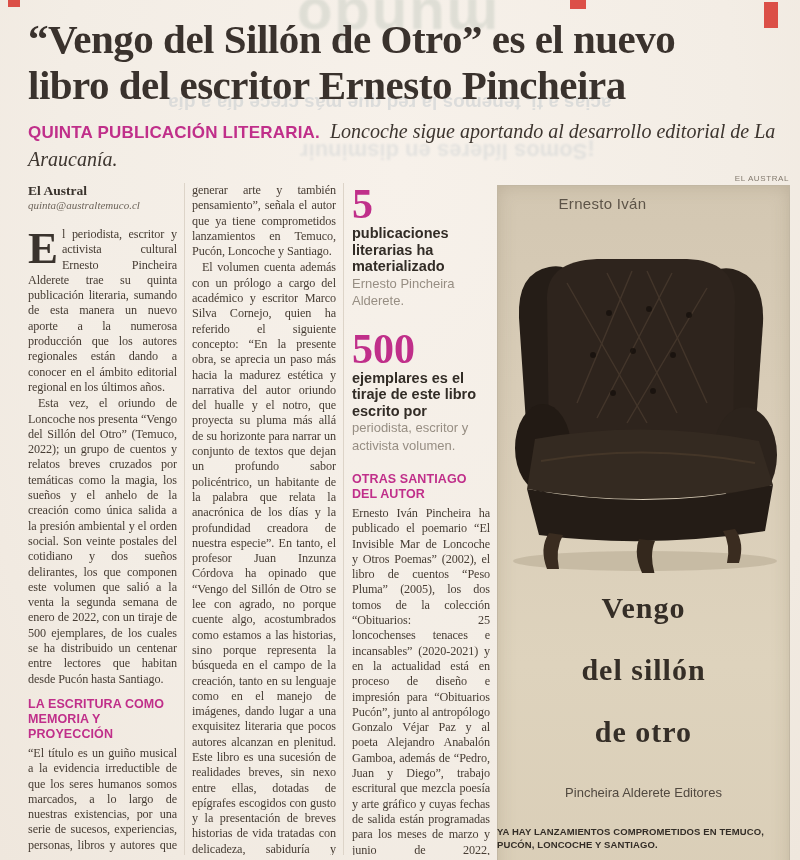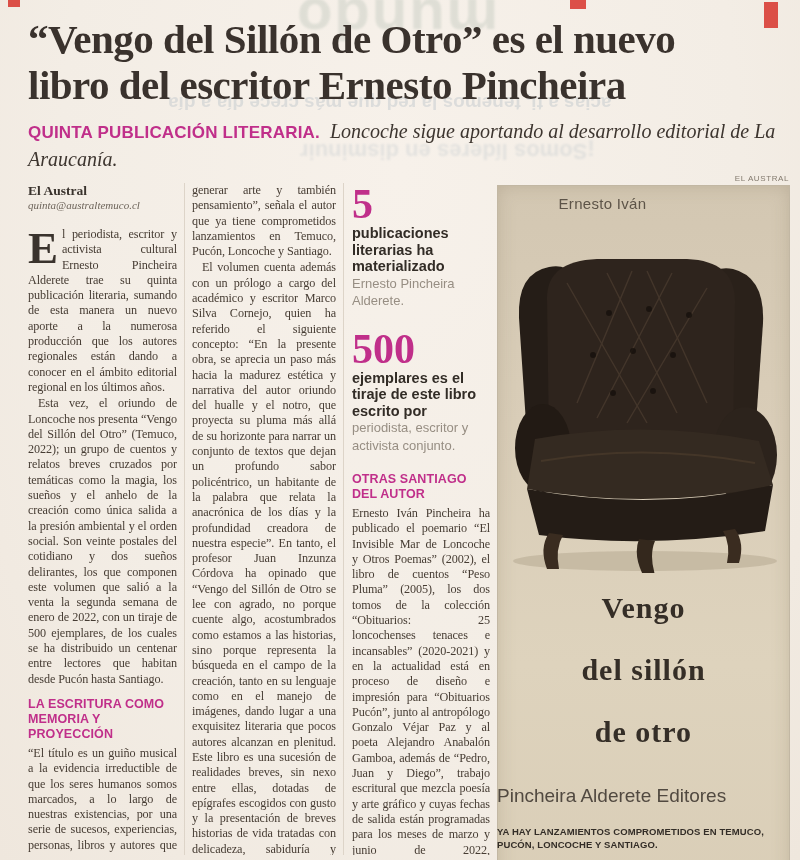--- a/index.html
+++ b/index.html
@@ -78,22 +78,22 @@
   .photo-label {
     position:absolute; top:10px; left:0; width:72%; text-align:center;
     font-family:"Liberation Sans", sans-serif; font-size:15px; color:#5d5448; letter-spacing:0.3px;
   }
   .chair { position:absolute; top:58px; left:0; width:293px; height:330px; }
   .book-title {
     position:absolute; top:392px; left:0; width:100%; text-align:center;
     font-weight:bold; font-size:30px; line-height:62px; color:#352e27; letter-spacing:1px;
   }
   .publisher {
-    position:absolute; top:600px; left:0; width:100%; 
-    font-family:"Liberation Sans", sans-serif; font-size:19px; color:#514940;
+    position:absolute; top:600px; left:0; width:100%; text-align:center;
+    font-family:"Liberation Sans", sans-serif; font-size:13px; color:#514940;
   }
   .photo-caption {
     position:absolute; top:826px; left:497px; width:293px;
     font-family:"Liberation Sans", sans-serif; font-weight:bold;
     font-size:9.5px; line-height:12.5px; color:#332d27; letter-spacing:0.1px;
   }
 </style>
 </head>
 <body>
 
@@ -140,21 +140,21 @@
         <div class="stat-number">5</div>
         <div class="stat-text">
           <span class="stat-bold">publicaciones literarias ha materializado</span>
           <span class="stat-normal">Ernesto Pincheira Alderete.</span>
         </div>
       </div>
       <div class="stat">
         <div class="stat-number">500</div>
         <div class="stat-text">
           <span class="stat-bold">ejemplares es el tiraje de este libro escrito por</span>
-          <span class="stat-normal">periodista, escritor y activista conjunto.</span>
+          <span class="stat-normal">periodista, escritor y activista volumen.</span>
         </div>
       </div>
       <h3 class="subhead">OTRAS SANTIAGO DEL AUTOR</h3>
       <p class="body-p">Ernesto Iván Pincheira ha publicado el poemario “El Invisible Mar de Loncoche y Otros Poemas” (2002), el libro de cuentos “Peso Pluma” (2005), los dos tomos de la colección “Obituarios: 25 loncochenses tenaces e incansables” (2020-2021) y en la actualidad está en proceso de diseño e impresión para “Obituarios Pucón”, junto al antropólogo Gonzalo Véjar Paz y al poeta Alejandro Anabalón Gamboa, además de “Pedro, Juan y Diego”, trabajo escritural que mezcla poesía y arte gráfico y cuyas fechas de salida están programadas para los meses de marzo y junio de 2022, respectivamente.</p>
 
     </div>
   </div>
 
   <div class="photo-credit">EL AUSTRAL</div>
 

